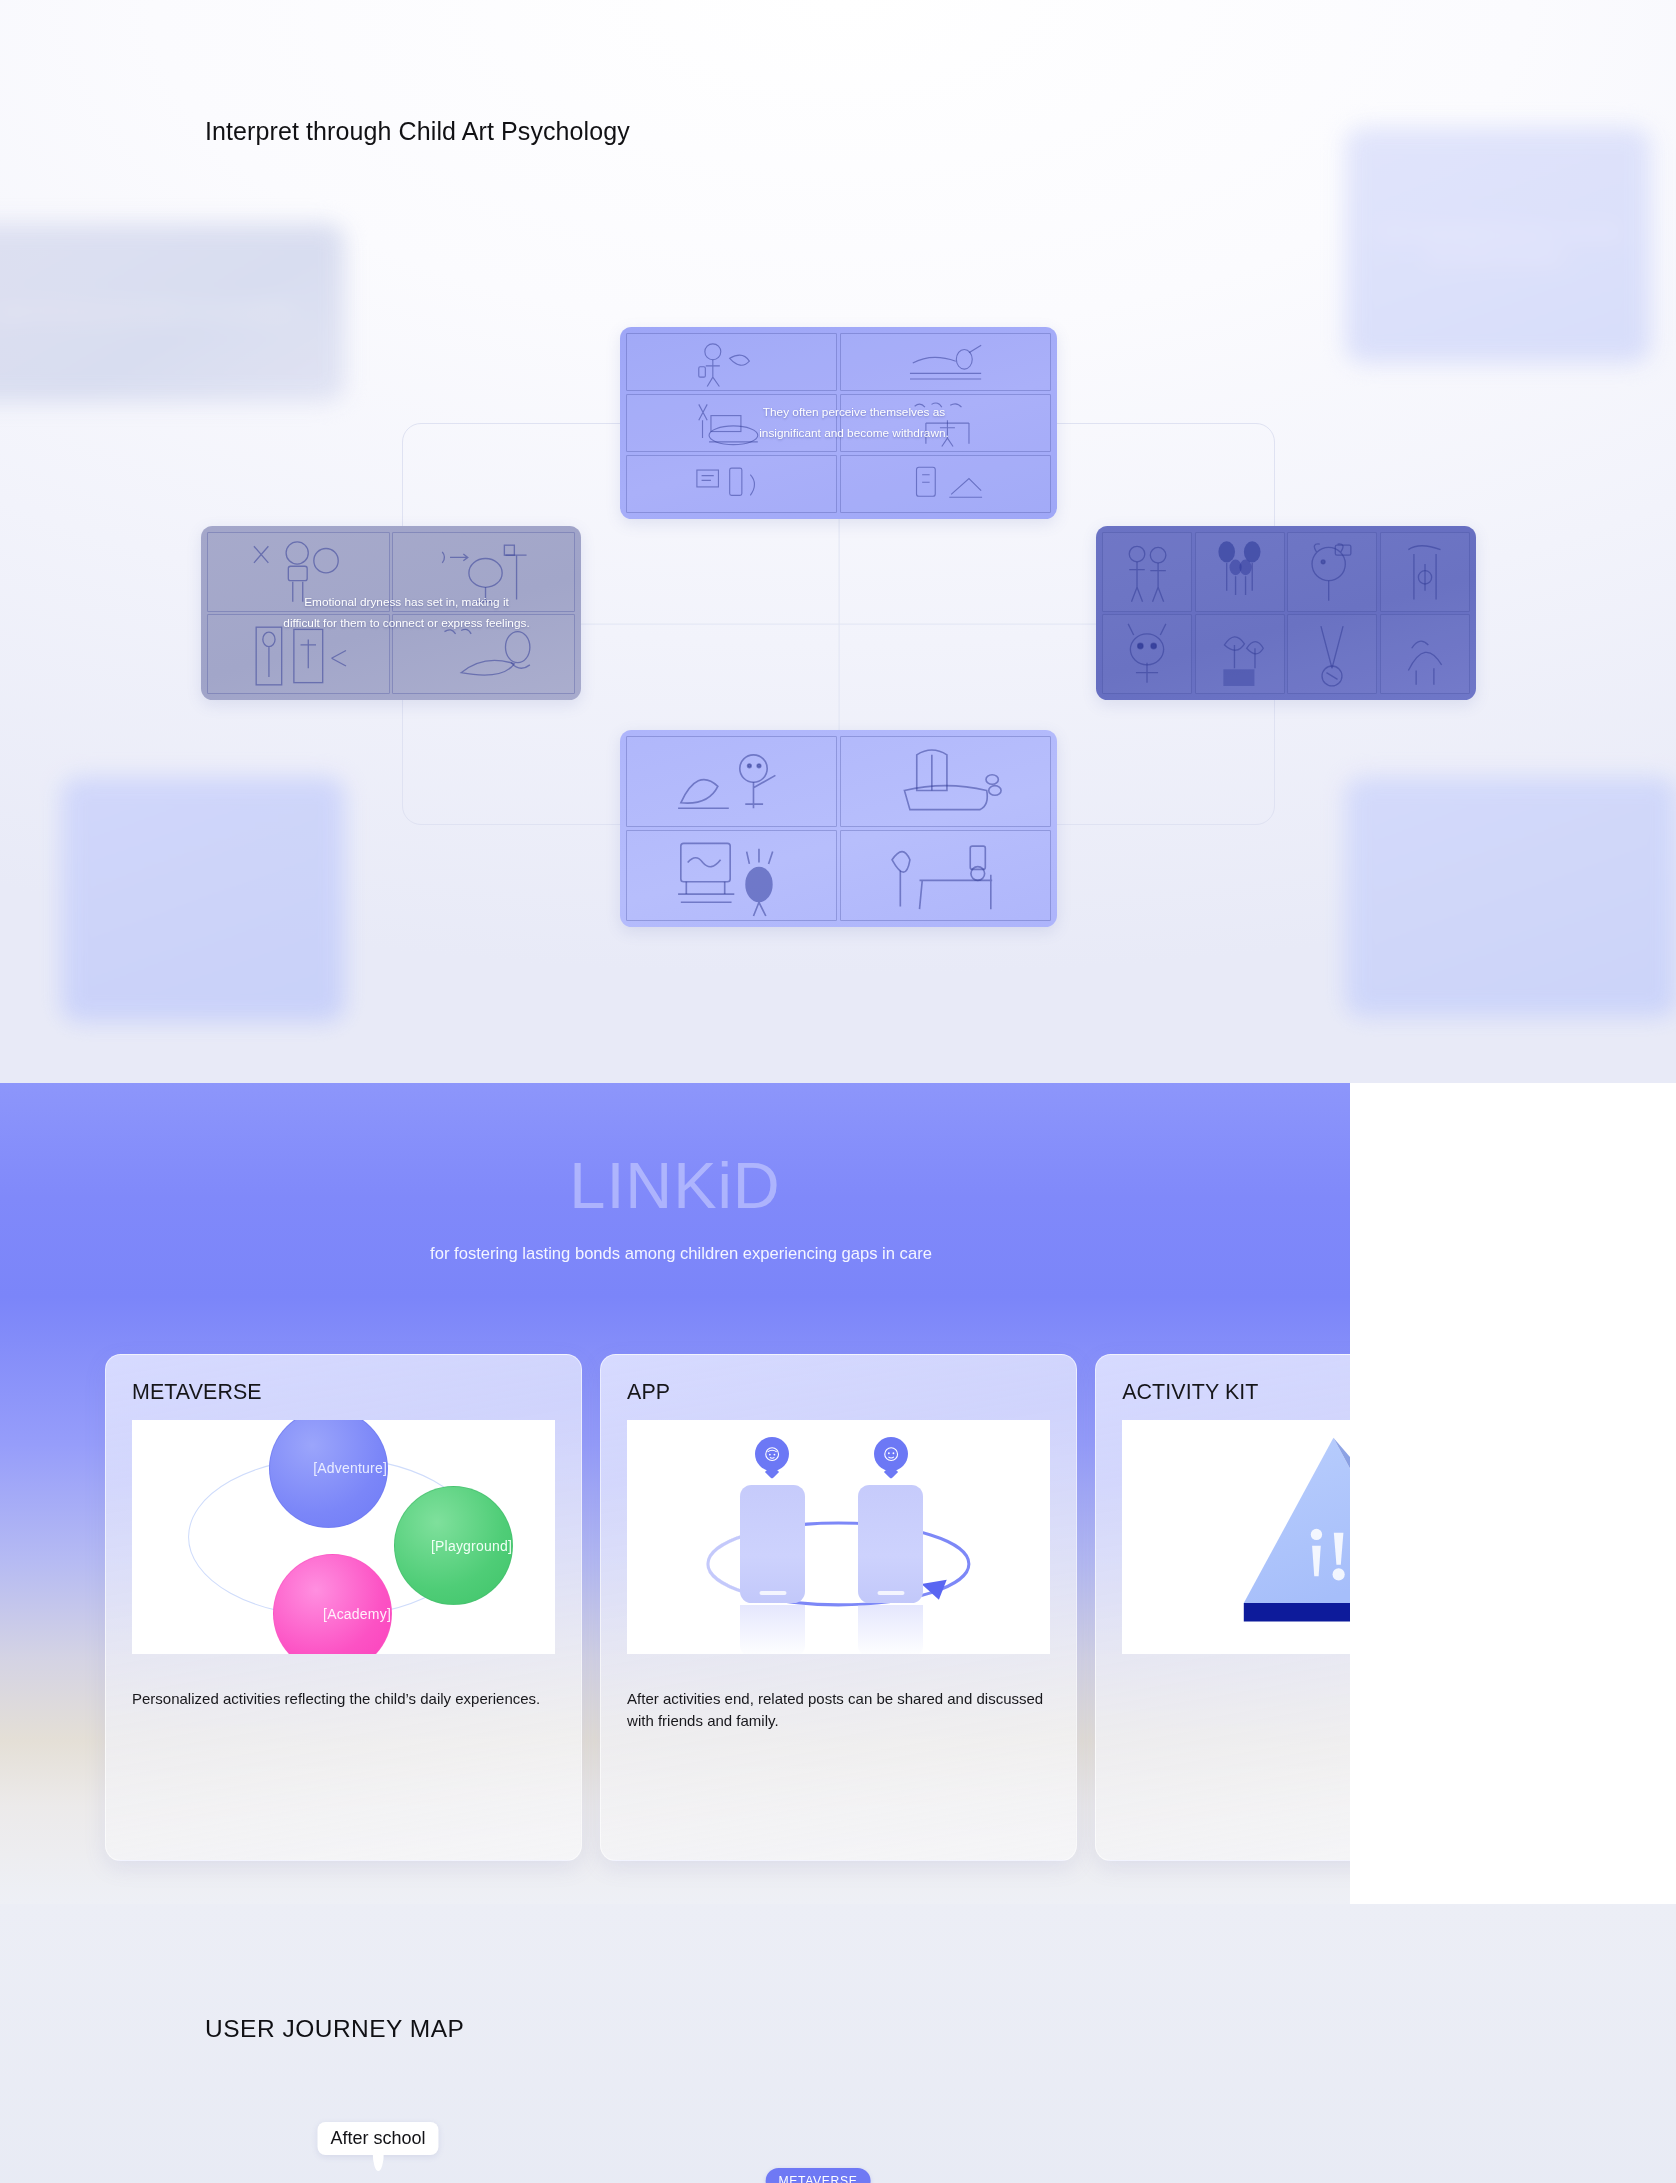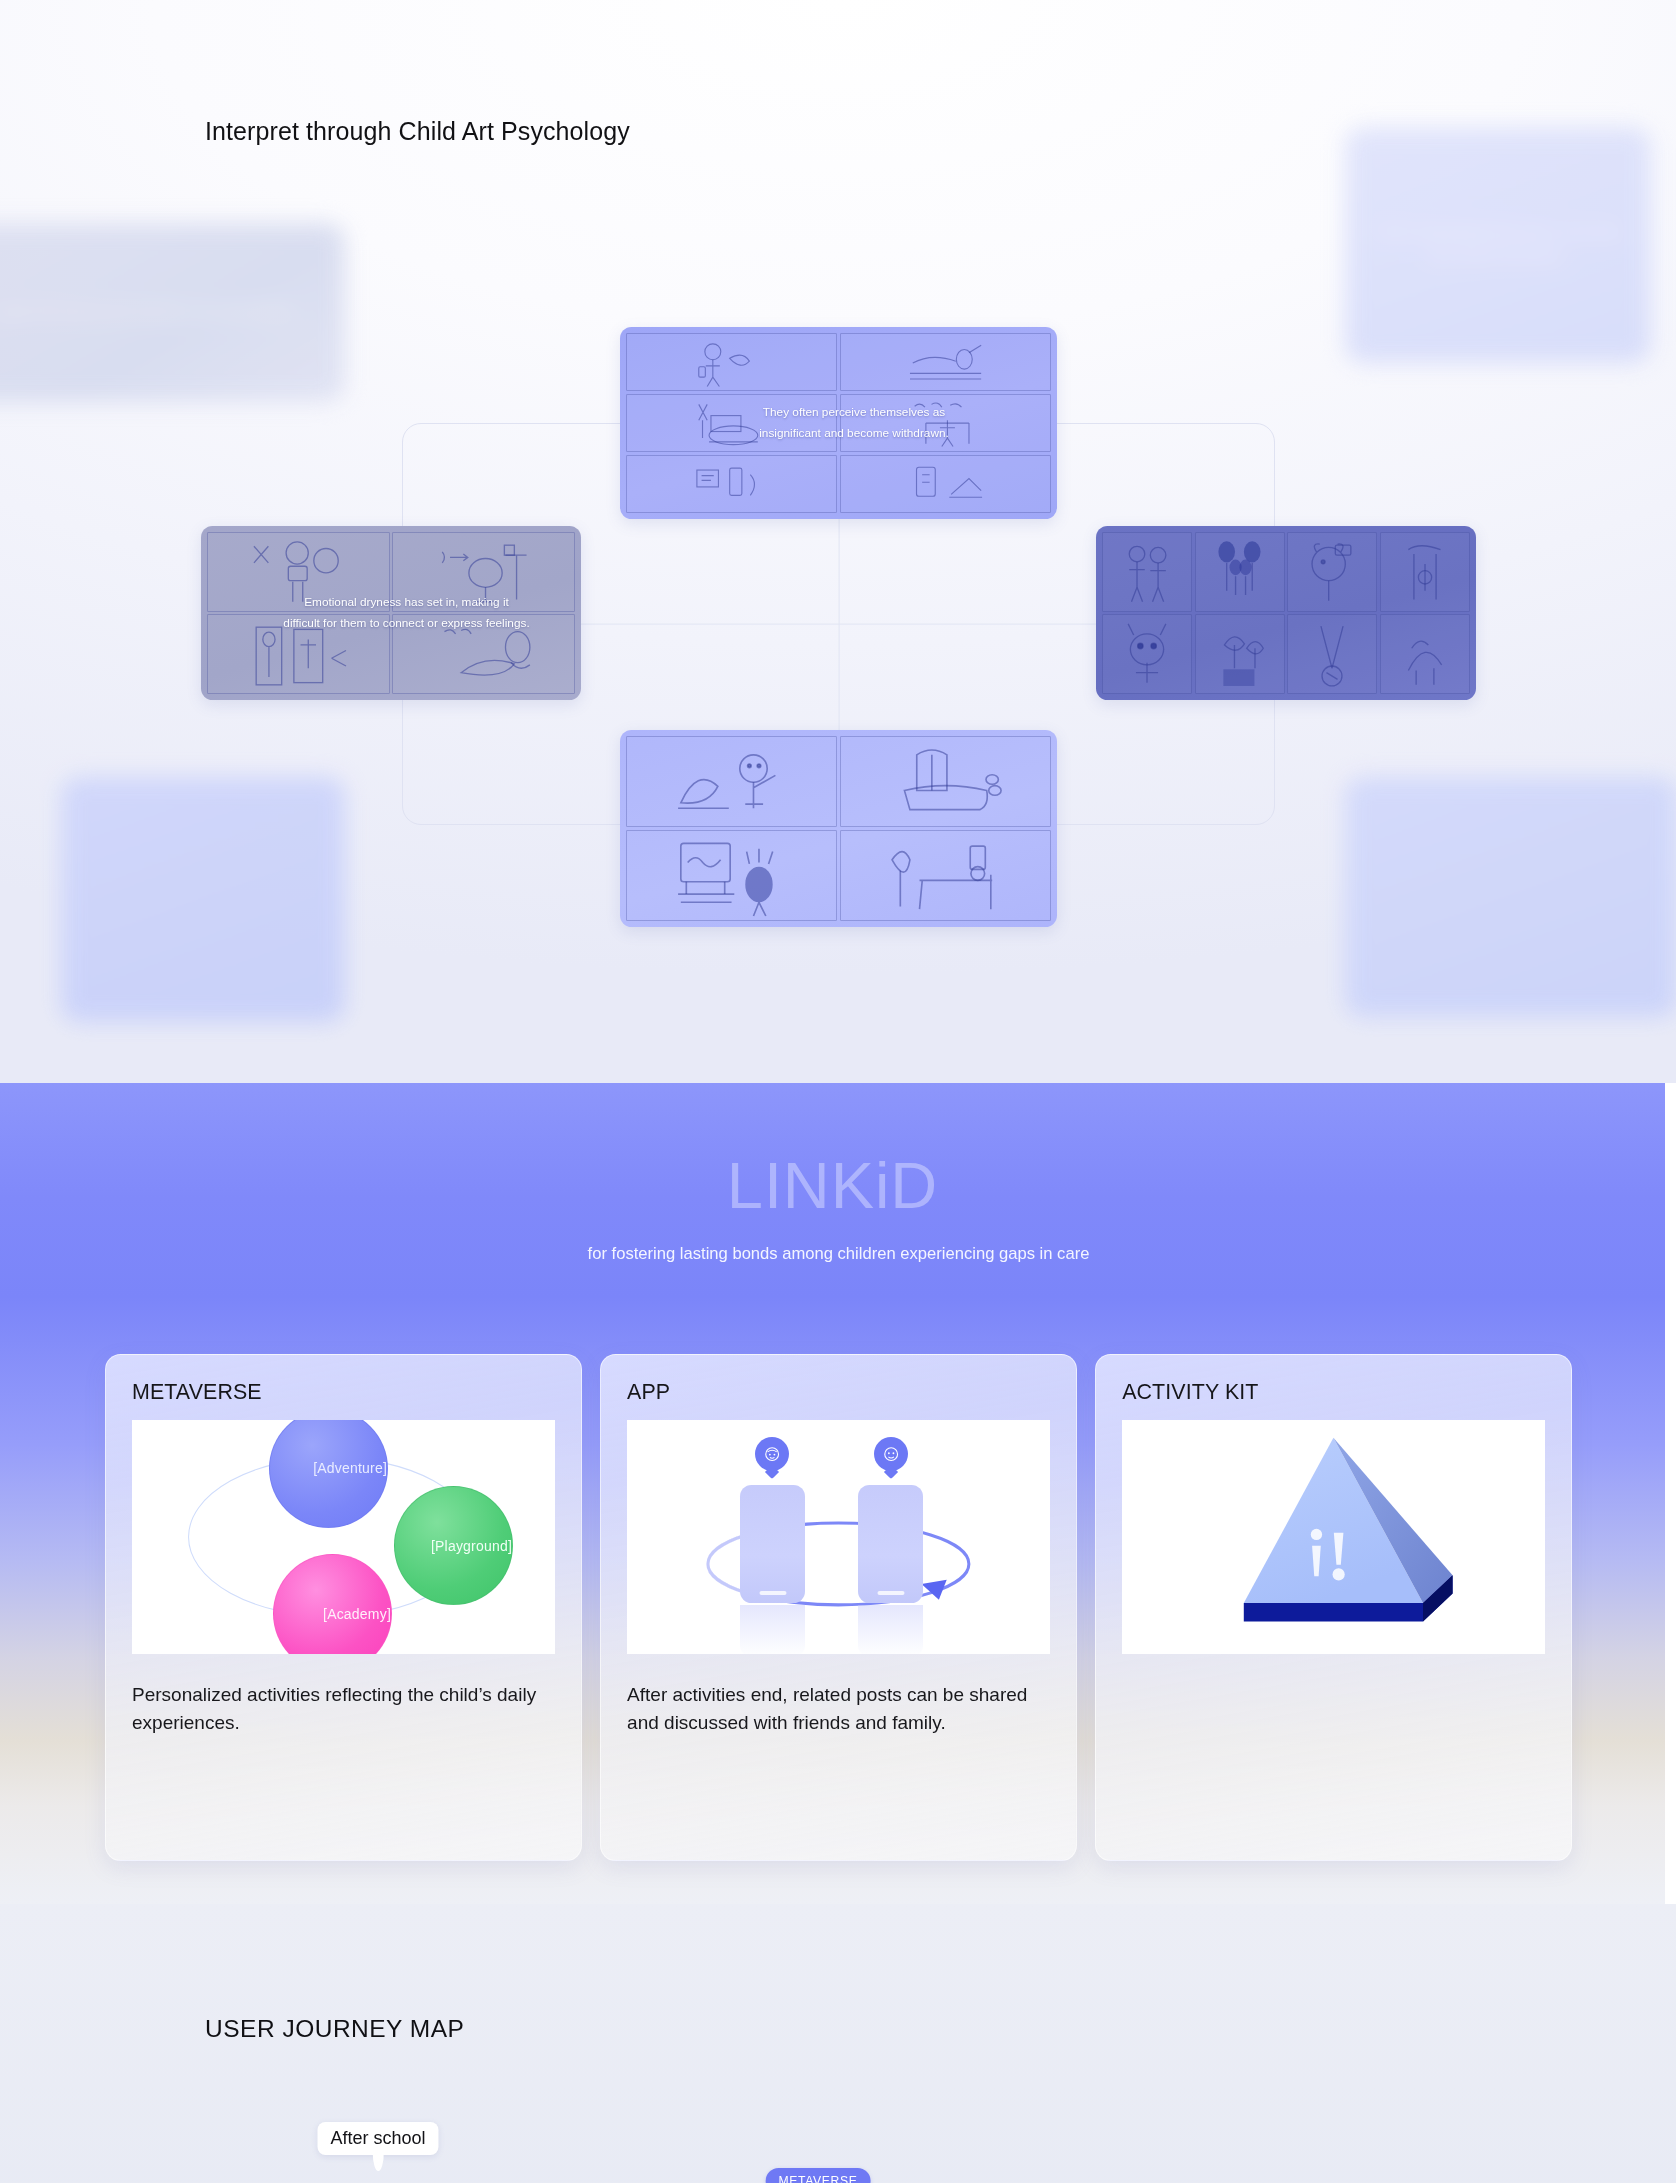--- a/index.html
+++ b/index.html
@@ -87,21 +87,21 @@
   .icard.right  { left:1096px; top:526px; width:380px; height:174px;
                   background:linear-gradient(165deg,#6b73c4 0%,#656dc0 55%,#6f77c8 100%); }
   .icard.right .grid { grid-template-columns:repeat(4,1fr); grid-template-rows:1fr 1fr; }
 
   .icard.bottom { left:620px; top:730px; width:437px; height:197px;
                   background:linear-gradient(165deg,#aeb5fb 0%,#b5bcfc 55%,#adb4fb 100%); }
   .icard.bottom .grid { grid-template-columns:1fr 1fr; grid-template-rows:1fr 1fr; }
 
   
   .sec-hero {
-    position:absolute; left:0; top:1083px; width:1665px; height:821px;
+    position:absolute; left:0; top:1083px; width:1350px; height:821px;
     background:
       linear-gradient(180deg,
         #8d96fb 0%, #8089fa 14%, #7b85f9 26%,
         #969dfa 44%, #b5baf3 58%, #d4d3e4 70%,
         #e4dfd6 80%, #eceaea 88%, #eef0f6 100%);
     overflow:hidden;
     text-decoration:underline;
   }
   .hero-brand {
     position:absolute; left:0; right:0; top:65px; text-align:center;
@@ -127,21 +127,21 @@
     border:0.7px solid rgba(255,255,255,.55);
     box-shadow:0 7px 21px rgba(110,118,190,.13);
     display:flex; flex-direction:column;
   }
   .fcard h3 { font-size:21.4px; font-weight:400; color:#16161a; letter-spacing:0.1px; }
   .fcard .thumb {
     margin-top:15.7px; width:100%; height:234px; background:#fff;
     position:relative; overflow:hidden;
   }
   .fcard .desc {
-    margin-top:27px; font-size:19px; line-height:1.48; color:#18181c;
+    margin-top:34px; font-size:15px; line-height:1.48; color:#18181c;
   }
 
   
   .bub { position:absolute; border-radius:50%;
          display:flex; align-items:center; justify-content:flex-end;
          font-size:14px; letter-spacing:0.2px; }
   .bub.atrium { left:-17.5px; top:32px; width:183px; height:183px;
     background:radial-gradient(circle at 36% 32%, #d7e6ff 0%, #c3daff 60%, #b6d1fb 100%);
     border:0.7px solid rgba(140,175,235,.55); color:#2b63f0; }
   .bub.adventure { left:137px; top:-11.4px; width:119px; height:119px;

